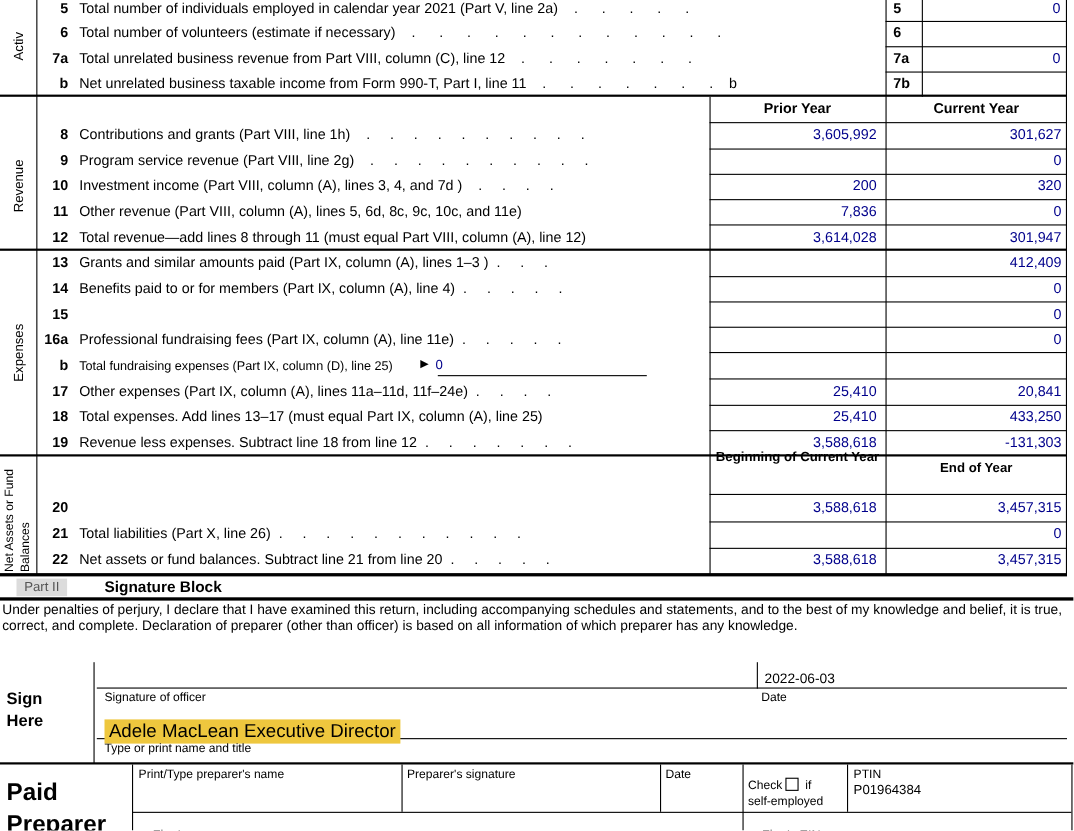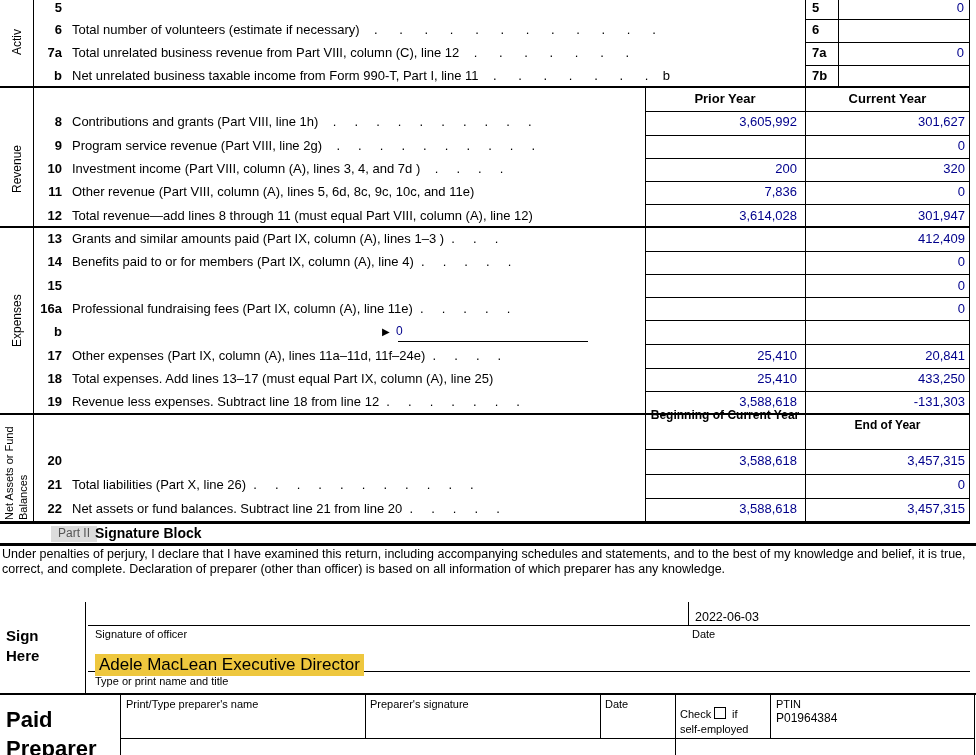--- a/index.html
+++ b/index.html
@@ -9,21 +9,21 @@
   .vl { width:1px; }
   .t  { position:absolute; white-space:pre; font-size:13px; line-height:1.15; }
   .tw { position:absolute; white-space:normal; }
   .b  { font-weight:bold; }
   .sm { font-size:11px; }
   .num { width:26px; text-align:right; font-weight:bold; }
   .val { color:var(--value); text-align:right; }
   .ctr { text-align:center; font-weight:bold; }
   .band { position:absolute; writing-mode:vertical-rl; transform:rotate(180deg);
           display:flex; align-items:center; justify-content:center; font-size:12px; }
-  .part-label { background:#dcdcdc; color:#555; padding:1px 7px; font-size:12px;margin-left:36px; }
+  .part-label { background:#dcdcdc; color:#555; padding:1px 7px; font-size:12px; }
   .officer-hl { background:var(--highlight); padding:1px 4px; }
   .chk { position:absolute; width:12px; height:12px; border:1px solid #000; background:#fff; }
 </style>
 </head>
 <body>
 
 <div id="form">
 
   <div class="vl" style="left:33px;top:0;height:522px"></div>
   <div class="vl" style="left:969px;top:0;height:522px"></div>
@@ -68,20 +68,21 @@
   <div class="hl" style="left:0;top:693px;width:976px;height:2px"></div>
   <div class="hl" style="left:120px;top:738px;width:854px;height:1px"></div>
   <div class="hl" style="left:398px;top:341px;width:190px;height:1px"></div>
 
   <div class="band" style="left:6px;top:0;height:84px;width:22px">Activ</div>
   <div class="band" style="left:6px;top:114px;height:110px;width:22px">Revenue</div>
   <div class="band" style="left:6px;top:230px;height:181px;width:22px">Expenses</div>
   <div class="band" style="left:1px;top:416px;height:104px;width:30px;font-size:11px;line-height:1.3">Net Assets or Fund Balances</div>
 
   <div class="t num" style="left:36px;top:1px">5</div>
+  <div class="t" style="left:72px;top:1px">Total number of individuals employed in calendar year 2021 (Part V, line 2a)    .      .      .      .      .</div>
   <div class="t b" style="left:812px;top:1px">5</div>
   <div class="t val" style="left:840px;top:1px;width:124px">0</div>
 
   <div class="t num" style="left:36px;top:23px">6</div>
   <div class="t" style="left:72px;top:23px">Total number of volunteers (estimate if necessary)    .      .      .      .      .      .      .      .      .      .      .      .</div>
   <div class="t b" style="left:812px;top:23px">6</div>
   <div class="t val" style="left:840px;top:23px;width:124px"></div>
 
   <div class="t num" style="left:36px;top:46px">7a</div>
   <div class="t" style="left:72px;top:46px">Total unrelated business revenue from Part VIII, column (C), line 12    .      .      .      .      .      .      .</div>
@@ -134,20 +135,21 @@
   <div class="t num" style="left:36px;top:279px">15</div>
   <div class="t val" style="left:647px;top:279px;width:150px"></div>
   <div class="t val" style="left:807px;top:279px;width:158px">0</div>
 
   <div class="t num" style="left:36px;top:302px">16a</div>
   <div class="t" style="left:72px;top:302px">Professional fundraising fees (Part IX, column (A), line 11e)  .     .     .     .     .</div>
   <div class="t val" style="left:647px;top:302px;width:150px"></div>
   <div class="t val" style="left:807px;top:302px;width:158px">0</div>
 
   <div class="t num" style="left:36px;top:325px">b</div>
+  <div class="t" style="left:72px;top:327px;font-size:11.5px">Total fundraising expenses (Part IX, column (D), line 25)</div>
   <div class="t" style="left:382px;top:326px;font-size:10px">▶</div>
   <div class="t" style="left:396px;top:325px;font-size:12px;color:var(--value)">0</div>
 
   <div class="t num" style="left:36px;top:349px">17</div>
   <div class="t" style="left:72px;top:349px">Other expenses (Part IX, column (A), lines 11a–11d, 11f–24e)  .     .     .     .</div>
   <div class="t val" style="left:647px;top:349px;width:150px">25,410</div>
   <div class="t val" style="left:807px;top:349px;width:158px">20,841</div>
 
   <div class="t num" style="left:36px;top:372px">18</div>
   <div class="t" style="left:72px;top:372px">Total expenses. Add lines 13–17 (must equal Part IX, column (A), line 25)</div>

